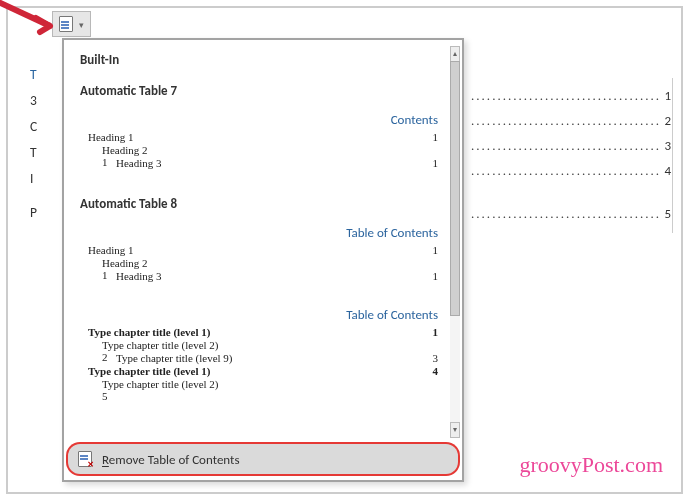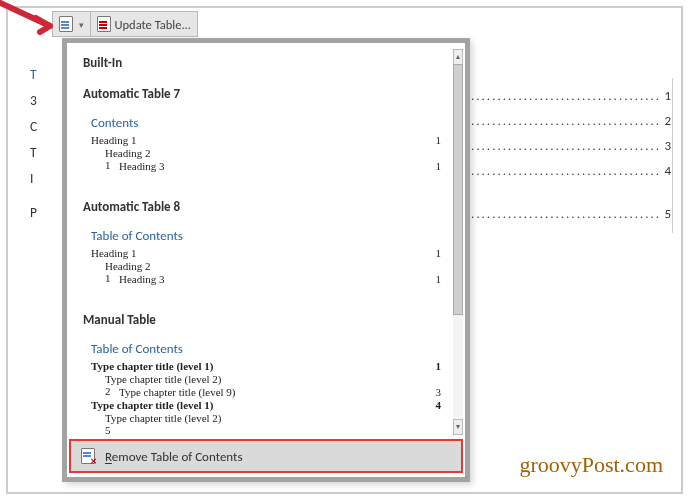--- a/index.html
+++ b/index.html
@@ -147,21 +147,21 @@
   }
   .left-col .blue { color: #2964a0; }
   
   .menu {
     position: absolute;
     top: 30px;
     left: 54px;
     width: 398px;
     bottom: 10px;
     background: #fff;
-    border: 5px solid #a3a3a3;
+    border: 2px solid #a3a3a3;
     box-shadow: 3px 3px 6px rgba(0,0,0,0.15);
     z-index: 10;
     overflow: hidden;
   }
   .menu-inner {
     position: absolute;
     inset: 0;
     padding: 2px;
     overflow-y: hidden;
   }
@@ -172,20 +172,21 @@
     padding: 10px 14px 6px 14px;
   }
   .preview {
     margin: 0 10px 2px 10px;
     padding: 8px 12px 14px 12px;
   }
   .pv-title {
     color: #2b649e;
     font-size: 13px;
     margin-bottom: 4px;
+    text-align: right;
   }
   .pv-row {
     display: flex;
     align-items: flex-start;
     font-size: 11px;
     color: #222;
     height: 13px;
     font-family: Liberation Serif, serif;
   }
   .pv-row.ind1 { padding-left: 0; }
@@ -216,20 +217,21 @@
     height: 30px;
     background: #dadada;
     display: flex;
     align-items: center;
     gap: 10px;
     padding: 0 10px;
     font-size: 13px;
     color: #333;
     z-index: 11;
     box-shadow: 0 0 0 2px #e53935;
+    border-radius: 12px;
   }
   .remove-row .ul { text-decoration: underline; text-underline-offset: 2px; }
   
   .sb {
     position: absolute;
     top: 6px; bottom: 42px; right: 2px;
     width: 10px;
   }
   .sb .btn {
     height: 14px;
@@ -253,44 +255,40 @@
     border: 1px solid #aaa;
   }
   .sb .btn.bot { position: absolute; bottom: 0; left: 0; right: 0; }
   
   .wm {
     position: absolute;
     right: 18px;
     bottom: 14px;
     font-family: "Brush Script MT", "Segoe Script", cursive;
     font-size: 22px;
-    color: #a16207;
+    color: #ec4899;
     z-index: 1;
   }
 </style>
 </head>
 <body>
 
 <div class="canvas">
 
   <div class="pointer">
     <svg width="74" height="40" viewBox="0 0 74 40">
       <path d="M 4 2 L 60 28"></path>
       <path d="M 60 28 L 46 20 M 60 28 L 50 34" stroke-linecap="round"></path>
     </svg>
   </div>
 
   <div class="toolbar">
     <div class="tb-btn">
       <span class="doc-ico blue"></span>
       <span class="chev">▾</span>
-    </div>
-    <div class="tb-btn">
-      <span class="doc-ico red"></span>
-      <span>Update Table...</span>
     </div>
   </div>
 
   <div class="left-col">
     <div class="blue">T</div>
     <div>3</div>
     <div>C</div>
     <div>T</div>
     <div>I</div>
     <div style="height:8px"></div>
@@ -364,21 +362,20 @@
               <span class="pv-num">1</span>
             </div>
             <div class="pv-row ind3">
               <span class="pv-label">Heading 3</span>
               <span class="pv-dots"></span>
               <span class="pv-num">1</span>
             </div>
           </div>
       </div>
 
-      <div class="section-title">Manual Table</div>
       <div class="preview" style="padding-bottom:28px">
         <div class="pv-title">Table of Contents</div>
         <div id="manual-rows">
             <div class="pv-row ind1 bold">
               <span class="pv-label">Type chapter title (level 1)</span>
               <span class="pv-dots"></span>
               <span class="pv-num">1</span>
             </div>
             <div class="pv-row ind2">
               <span class="pv-label">Type chapter title (level 2)</span>

